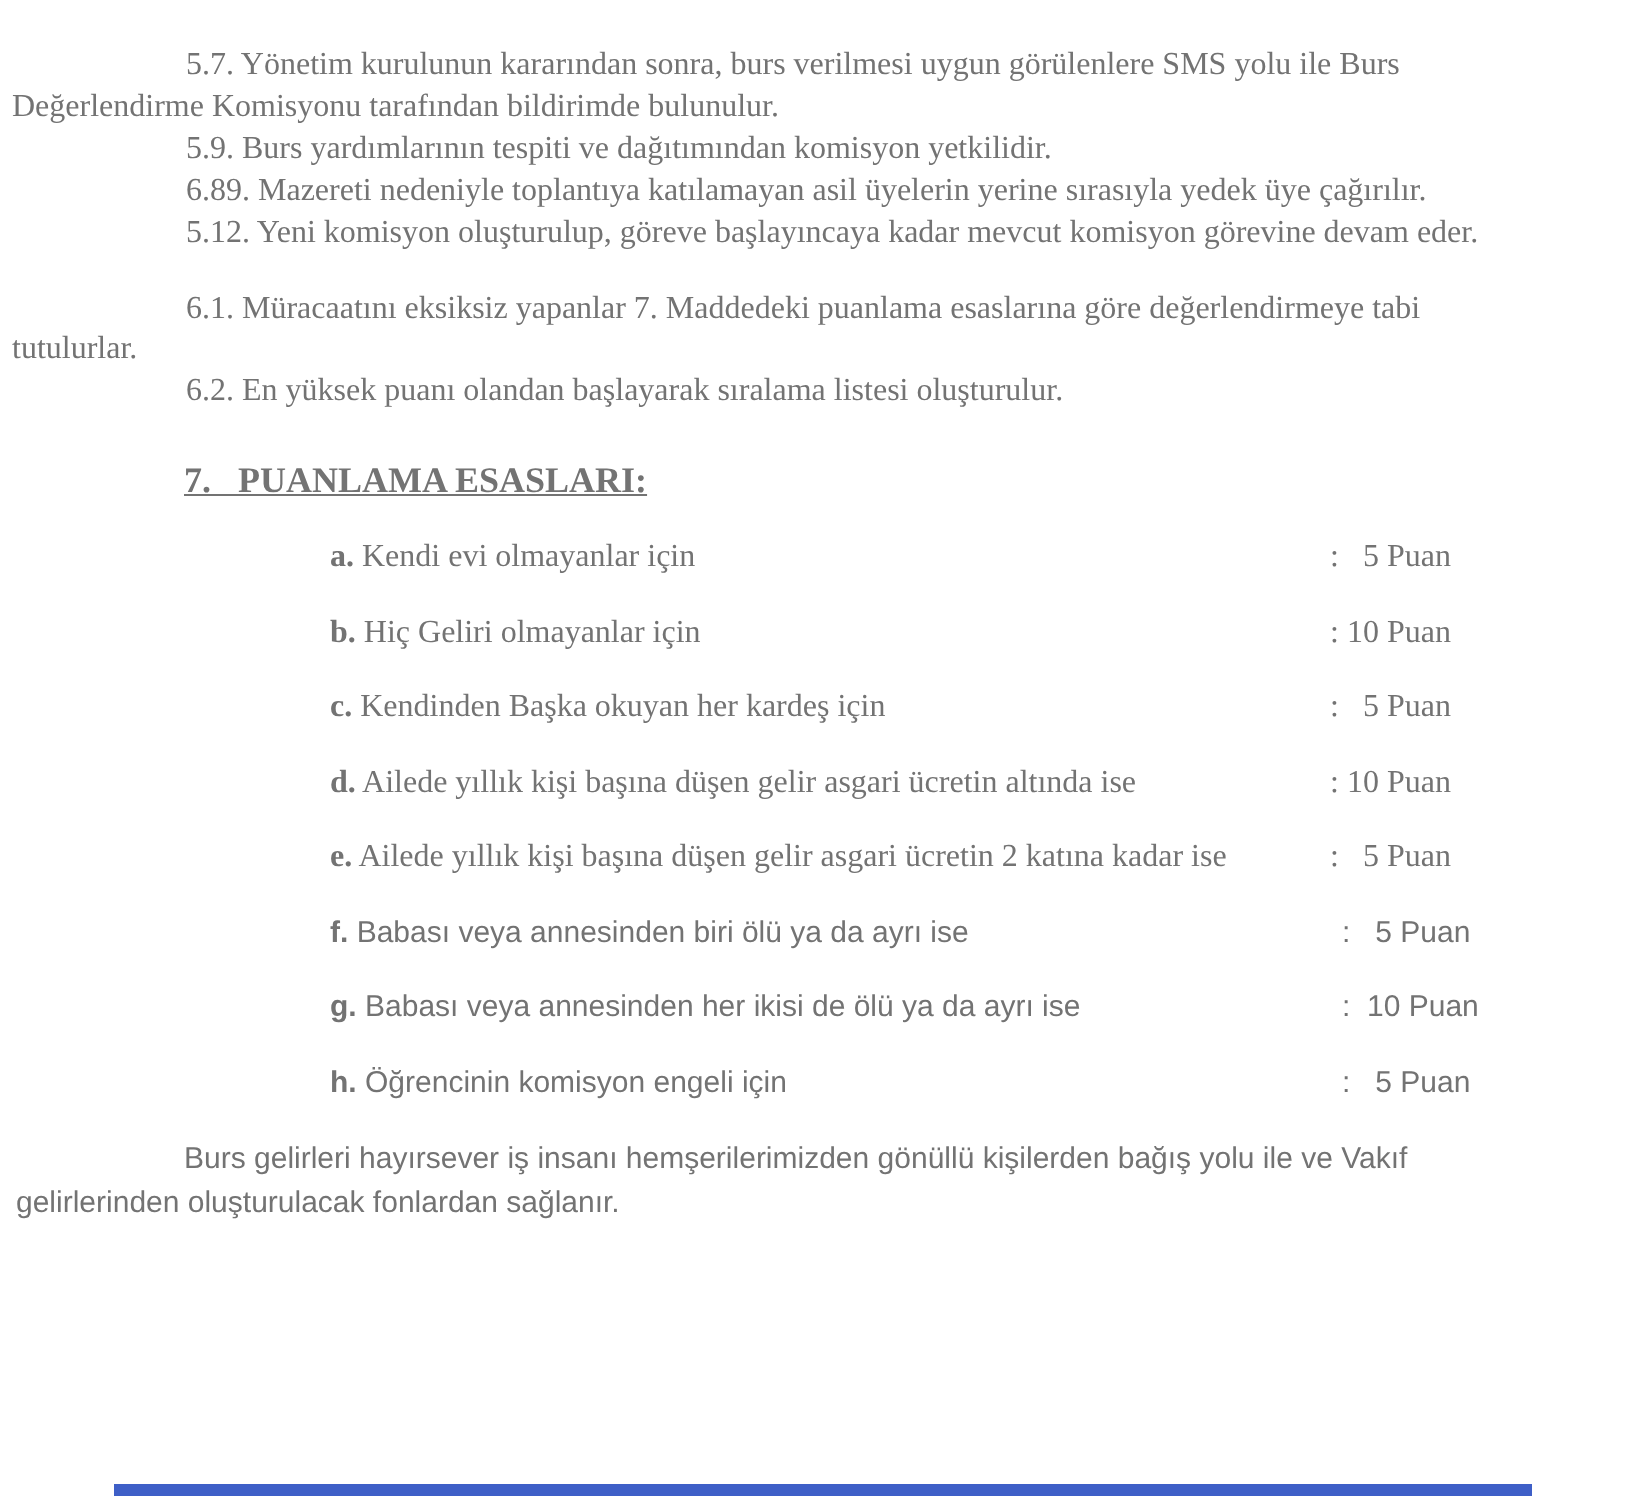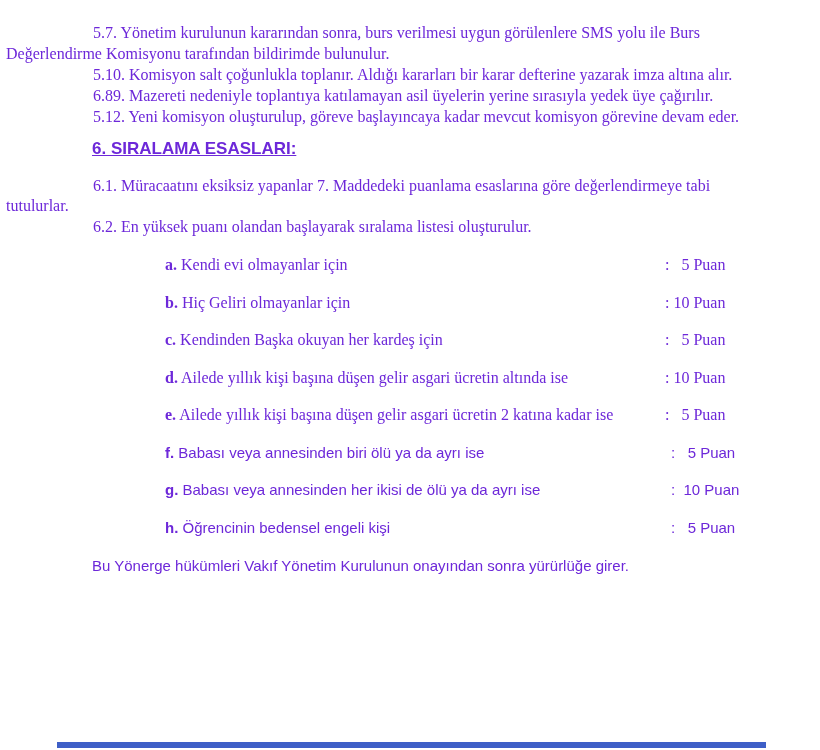--- a/index.html
+++ b/index.html
@@ -3,21 +3,21 @@
 <meta charset="utf-8">
 <style>
   html,body{margin:0;padding:0;background:#ffffff;}
   .page{
     position:relative;
     width:820px;height:750px;
     background:#ffffff;
     overflow:hidden;
     box-sizing:border-box;
     padding:23px 50px 0 6px;
-    color:#6d28d9;
+    color:#737373;
     font-family:"Liberation Serif","DejaVu Serif",serif;
   }
   
   .p-serif{
     margin:0;
     font-size:16px;
     line-height:20.9px;
     text-indent:87px;
   }
   
@@ -90,28 +90,28 @@
     width:709px;
     height:6px;
   }
 </style>
 </head>
 <body>
 
 <div class="page">
 
   <p class="p-serif">5.7. Yönetim kurulunun kararından sonra, burs verilmesi uygun görülenlere SMS yolu ile Burs Değerlendirme Komisyonu tarafından bildirimde bulunulur.</p>
-  <p class="p-serif">5.10. Komisyon salt çoğunlukla toplanır. Aldığı kararları bir karar defterine yazarak imza altına alır.</p>
+  <p class="p-serif">5.9. Burs yardımlarının tespiti ve dağıtımından komisyon yetkilidir.</p>
   <p class="p-serif">6.89. Mazereti nedeniyle toplantıya katılamayan asil üyelerin yerine sırasıyla yedek üye çağırılır.</p>
   <p class="p-serif">5.12. Yeni komisyon oluşturulup, göreve başlayıncaya kadar mevcut komisyon görevine devam eder.</p>
 
-  <p class="h-sans h6">6. SIRALAMA ESASLARI:</p>
   <p class="p-serif sec6-p1">6.1. Müracaatını eksiksiz yapanlar 7. Maddedeki puanlama esaslarına göre değerlendirmeye tabi tutulurlar.</p>
   <p class="p-serif">6.2. En yüksek puanı olandan başlayarak sıralama listesi oluşturulur.</p>
 
+  <p class="h7">7.   PUANLAMA ESASLARI:</p>
 
   <div class="items">
     <p class="item">
       <span class="letter">a.</span><span> Kendi evi olmayanlar için</span><span class="score">:   5 Puan</span>
     </p>
     <p class="item">
       <span class="letter">b.</span><span> Hiç Geliri olmayanlar için</span><span class="score">: 10 Puan</span>
     </p>
     <p class="item">
       <span class="letter">c.</span><span> Kendinden Başka okuyan her kardeş için</span><span class="score">:   5 Puan</span>
@@ -122,21 +122,21 @@
     <p class="item">
       <span class="letter">e.</span><span> Ailede yıllık kişi başına düşen gelir asgari ücretin 2 katına kadar ise</span><span class="score">:   5 Puan</span>
     </p>
     <p class="item sans">
       <span class="letter">f.</span><span> Babası veya annesinden biri ölü ya da ayrı ise</span><span class="score">:   5 Puan</span>
     </p>
     <p class="item sans">
       <span class="letter">g.</span><span> Babası veya annesinden her ikisi de ölü ya da ayrı ise</span><span class="score">:  10 Puan</span>
     </p>
     <p class="item sans">
-      <span class="letter">h.</span><span> Öğrencinin bedensel engeli kişi</span><span class="score">:   5 Puan</span>
+      <span class="letter">h.</span><span> Öğrencinin komisyon engeli için</span><span class="score">:   5 Puan</span>
     </p>
   </div>
 
+  <p class="p-sans">Burs gelirleri hayırsever iş insanı hemşerilerimizden gönüllü kişilerden bağış yolu ile ve Vakıf gelirlerinden oluşturulacak fonlardan sağlanır.</p>
 
-  <p class="p-sans p10">Bu Yönerge hükümleri Vakıf Yönetim Kurulunun onayından sonra yürürlüğe girer.</p>
 
   <div class="bottom-bar" style="background-color: rgb(62, 95, 199);"></div>
 </div>
 
 </body></html>

